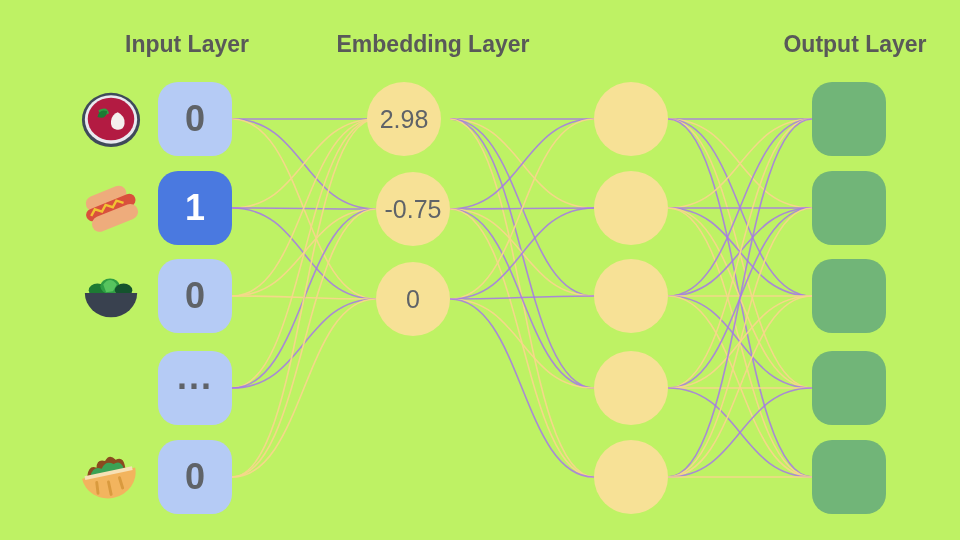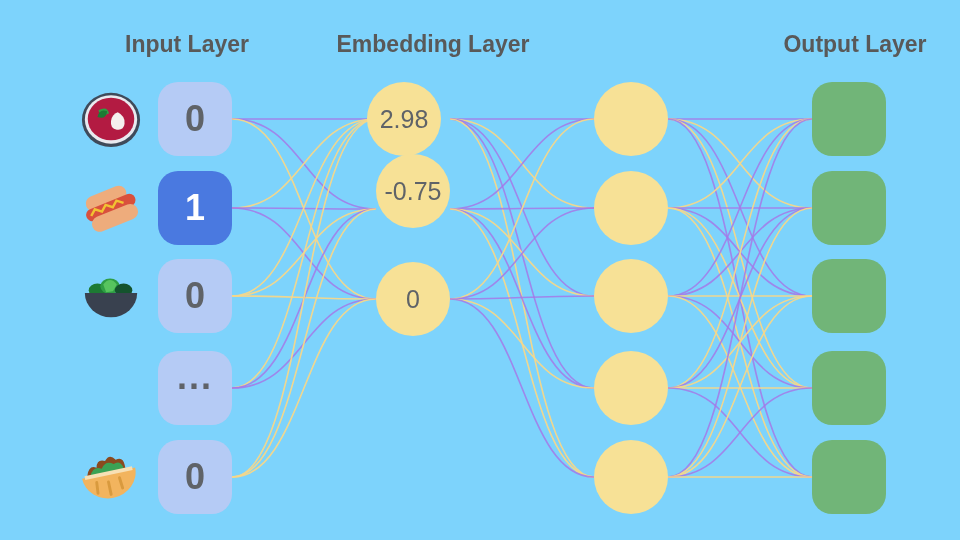--- a/index.html
+++ b/index.html
@@ -1,18 +1,18 @@
 <!DOCTYPE html>
 <html style="--input_inactive: #b5cbf5; --input_active: #4a79e0; --node_yellow: #f7e196; --output_green: #71b578; --edge_purple: #a478e8; --edge_gold: #f6d78a; --title_text: #595959; --value_text: #5f6368;"><head>
 <meta charset="utf-8">
 <style>
   html,body { margin:0; padding:0; background:#ffffff; }
   #canvas {
     position:relative; width:960px; height:540px; overflow:hidden;
-    background:#7dd3fc;
+    background:#bef264;
     font-family:"Liberation Sans", sans-serif;
   }
   #edges { position:absolute; left:0; top:0; z-index:1; }
   .layer-title {
     position:absolute; top:31px; transform:translateX(-50%);
     font-size:23px; font-weight:bold; color:var(--title_text,#595959);
     white-space:nowrap; z-index:3;
   }
   .node-box {
     position:absolute; width:74px; height:74px; border-radius:20px;
@@ -160,21 +160,21 @@
   <div class="node-box dots" style="left:158px;top:351px">
       <span>...</span>
     </div>
   <div class="node-box" style="left:158px;top:440px">
       <span>0</span>
     </div>
 
   <div class="circle" style="left:367px;top:82px">
       <span>2.98</span>
     </div>
-  <div class="circle" style="left:376px;top:154px">
+  <div class="circle" style="left:376px;top:172px">
       <span>-0.75</span>
     </div>
   <div class="circle" style="left:376px;top:262px">
       <span>0</span>
     </div>
 
   <div class="circle" style="left:594px;top:82px"></div>
   <div class="circle" style="left:594px;top:171px"></div>
   <div class="circle" style="left:594px;top:259px"></div>
   <div class="circle" style="left:594px;top:351px"></div>

